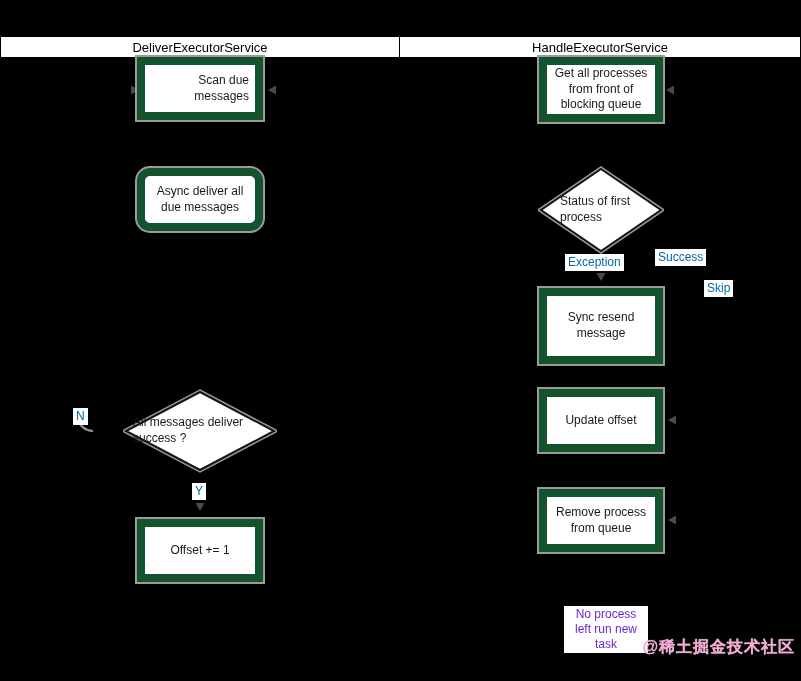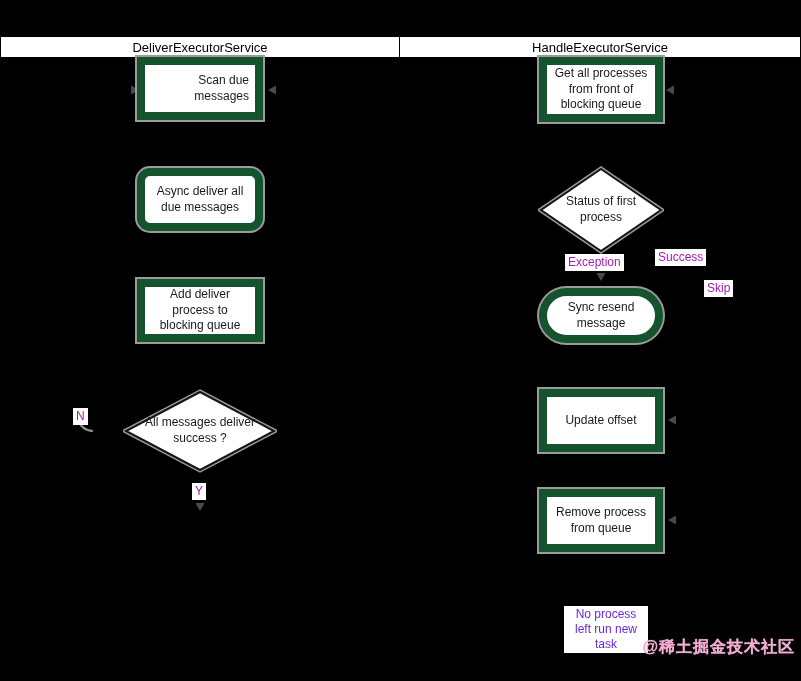--- a/index.html
+++ b/index.html
@@ -17,25 +17,25 @@
     position:absolute;background:#fff;border:8px solid #14532d;
     box-shadow:0 0 0 2px #9b9b9b;box-sizing:border-box;
     display:flex;align-items:center;justify-content:center;
     text-align:center;font-size:12px;line-height:1.3;color:#1a1a1a;
     padding:3px 6px;
   }
   .diamond-wrap{position:absolute;}
   .diamond-wrap svg{position:absolute;left:0;top:0;}
   .diamond-text{
     position:absolute;left:0;top:0;width:100%;height:100%;
-    display:flex;align-items:center;justify-content:center;text-align:center;
+    display:flex;align-items:center;justify-content:center;
     font-size:12px;line-height:1.3;color:#1a1a1a;
   }
   .tag{
-    position:absolute;background:#fff;color:#a21caf;font-size:12px;
+    position:absolute;background:#fff;color:#0369a1;font-size:12px;
     line-height:1.25;padding:1px 3px;white-space:nowrap;
   }
   .note{
     position:absolute;background:#fff;color:#6d28d9;font-size:12px;
     line-height:1.25;text-align:center;padding:1px 2px;
   }
   .watermark{
     position:absolute;right:6px;top:637px;color:#f9a8d4;
     font-size:16px;font-weight:bold;letter-spacing:1px;
     text-shadow:0 0 1px #bbb;
@@ -84,34 +84,34 @@
   </svg>
 
   <div class="node" style="left:137px;top:57px;width:126px;height:63px;text-align:right;">
     <span>Scan due messages</span>
   </div>
 
   <div class="node" style="left:137px;top:168px;width:126px;height:63px;border-radius:13px;">
     <span>Async deliver all due messages</span>
   </div>
 
-  <div class="node" style="left:137px;top:279px;width:126px;height:63px;">
-    <span>Add deliver process to blocking queue</span>
-  </div>
 
   <div class="diamond-wrap" style="left:123px;top:389px;width:154px;height:84px;">
     <svg width="154" height="84">
       <polygon points="77,3 151,42 77,81 3,42" fill="#fff" stroke="#9b9b9b" stroke-width="5"></polygon>
       <polygon points="77,3 151,42 77,81 3,42" fill="#fff" stroke="#141414" stroke-width="2"></polygon>
     </svg>
     <div class="diamond-text">
       <span style="width:134px;">All messages deliver success ?</span>
     </div>
   </div>
 
+  <div class="node" style="left:137px;top:519px;width:126px;height:63px;">
+    <span>Offset += 1</span>
+  </div>
 
   <div class="tag" style="left:73px;top:408px;">
     <span>N</span>
   </div>
   <div class="tag" style="left:192px;top:483px;">
     <span>Y</span>
   </div>
 
 
   <div class="node" style="left:539px;top:57px;width:124px;height:65px;">
@@ -131,21 +131,21 @@
   <div class="tag" style="left:565px;top:254px;">
     <span>Exception</span>
   </div>
   <div class="tag" style="left:655px;top:249px;">
     <span>Success</span>
   </div>
   <div class="tag" style="left:704px;top:280px;">
     <span>Skip</span>
   </div>
 
-  <div class="node" style="left:539px;top:288px;width:124px;height:55px;border-radius:30px;">
+  <div class="node" style="left:539px;top:288px;width:124px;height:76px;">
     <span style="width:90px;">Sync resend message</span>
   </div>
 
   <div class="node" style="left:539px;top:389px;width:124px;height:63px;">
     <span>Update offset</span>
   </div>
 
   <div class="node" style="left:539px;top:489px;width:124px;height:63px;justify-content:flex-end;">
     <span style="width:112px;">Remove process from queue</span>
   </div>

